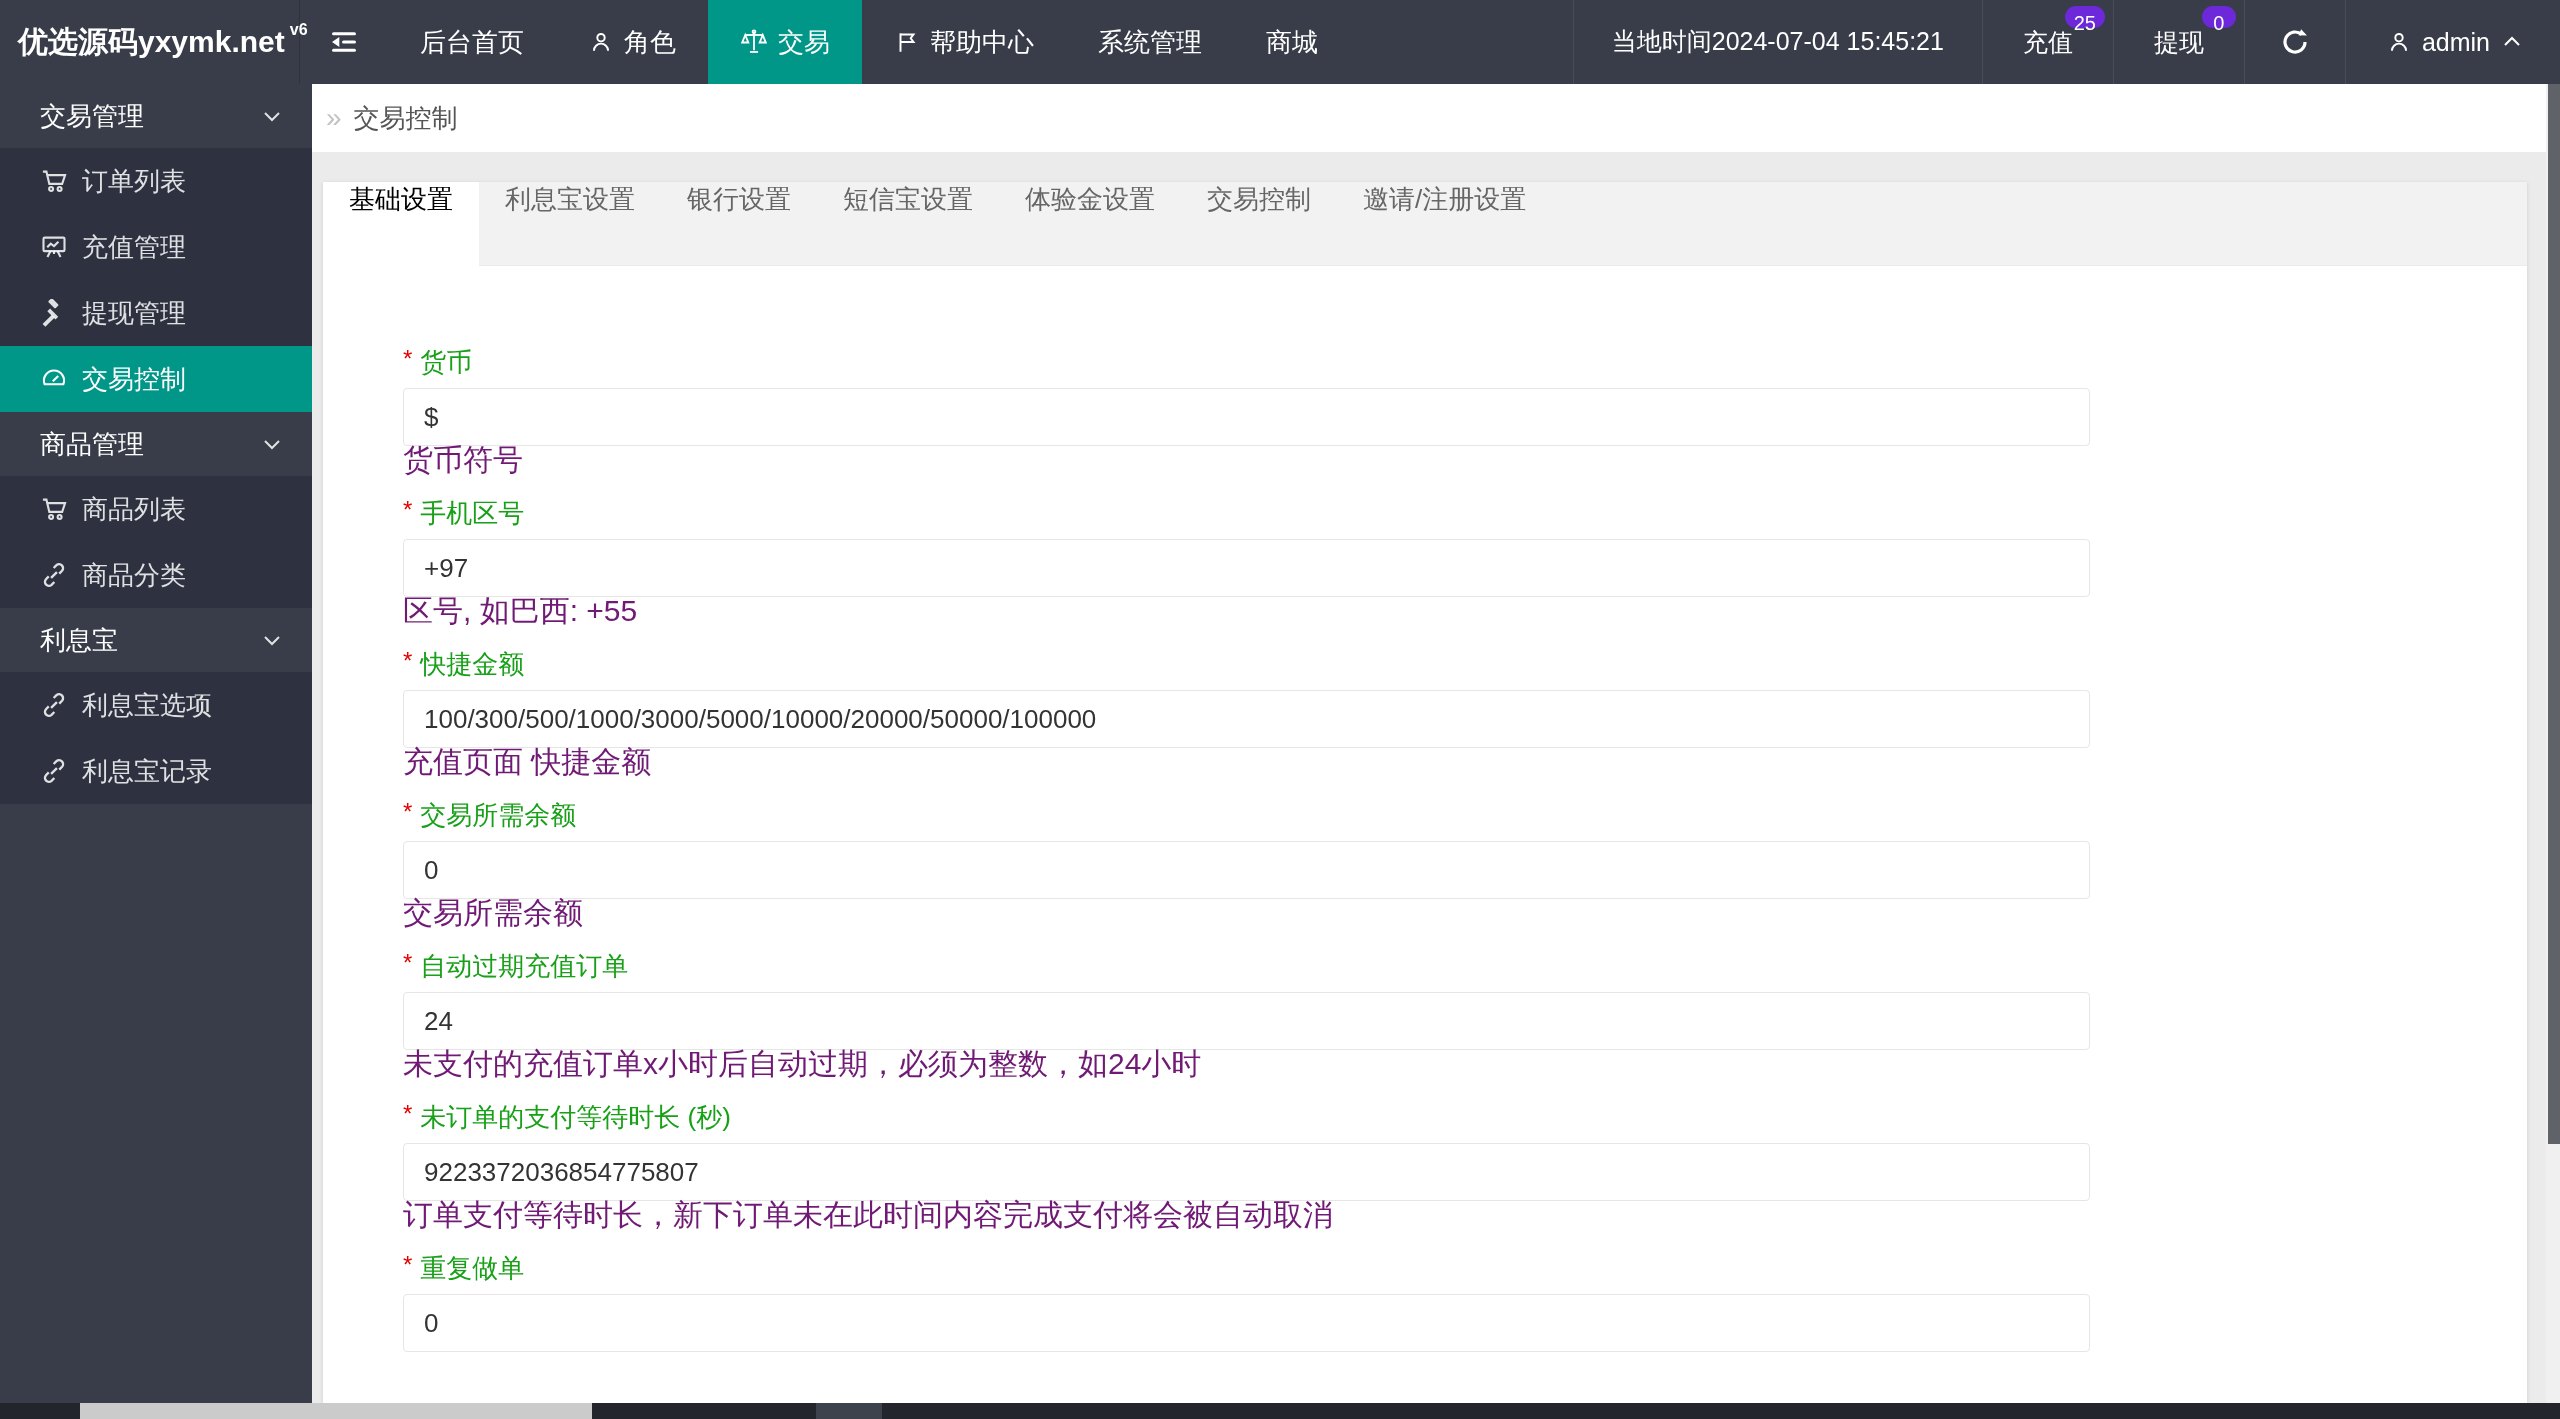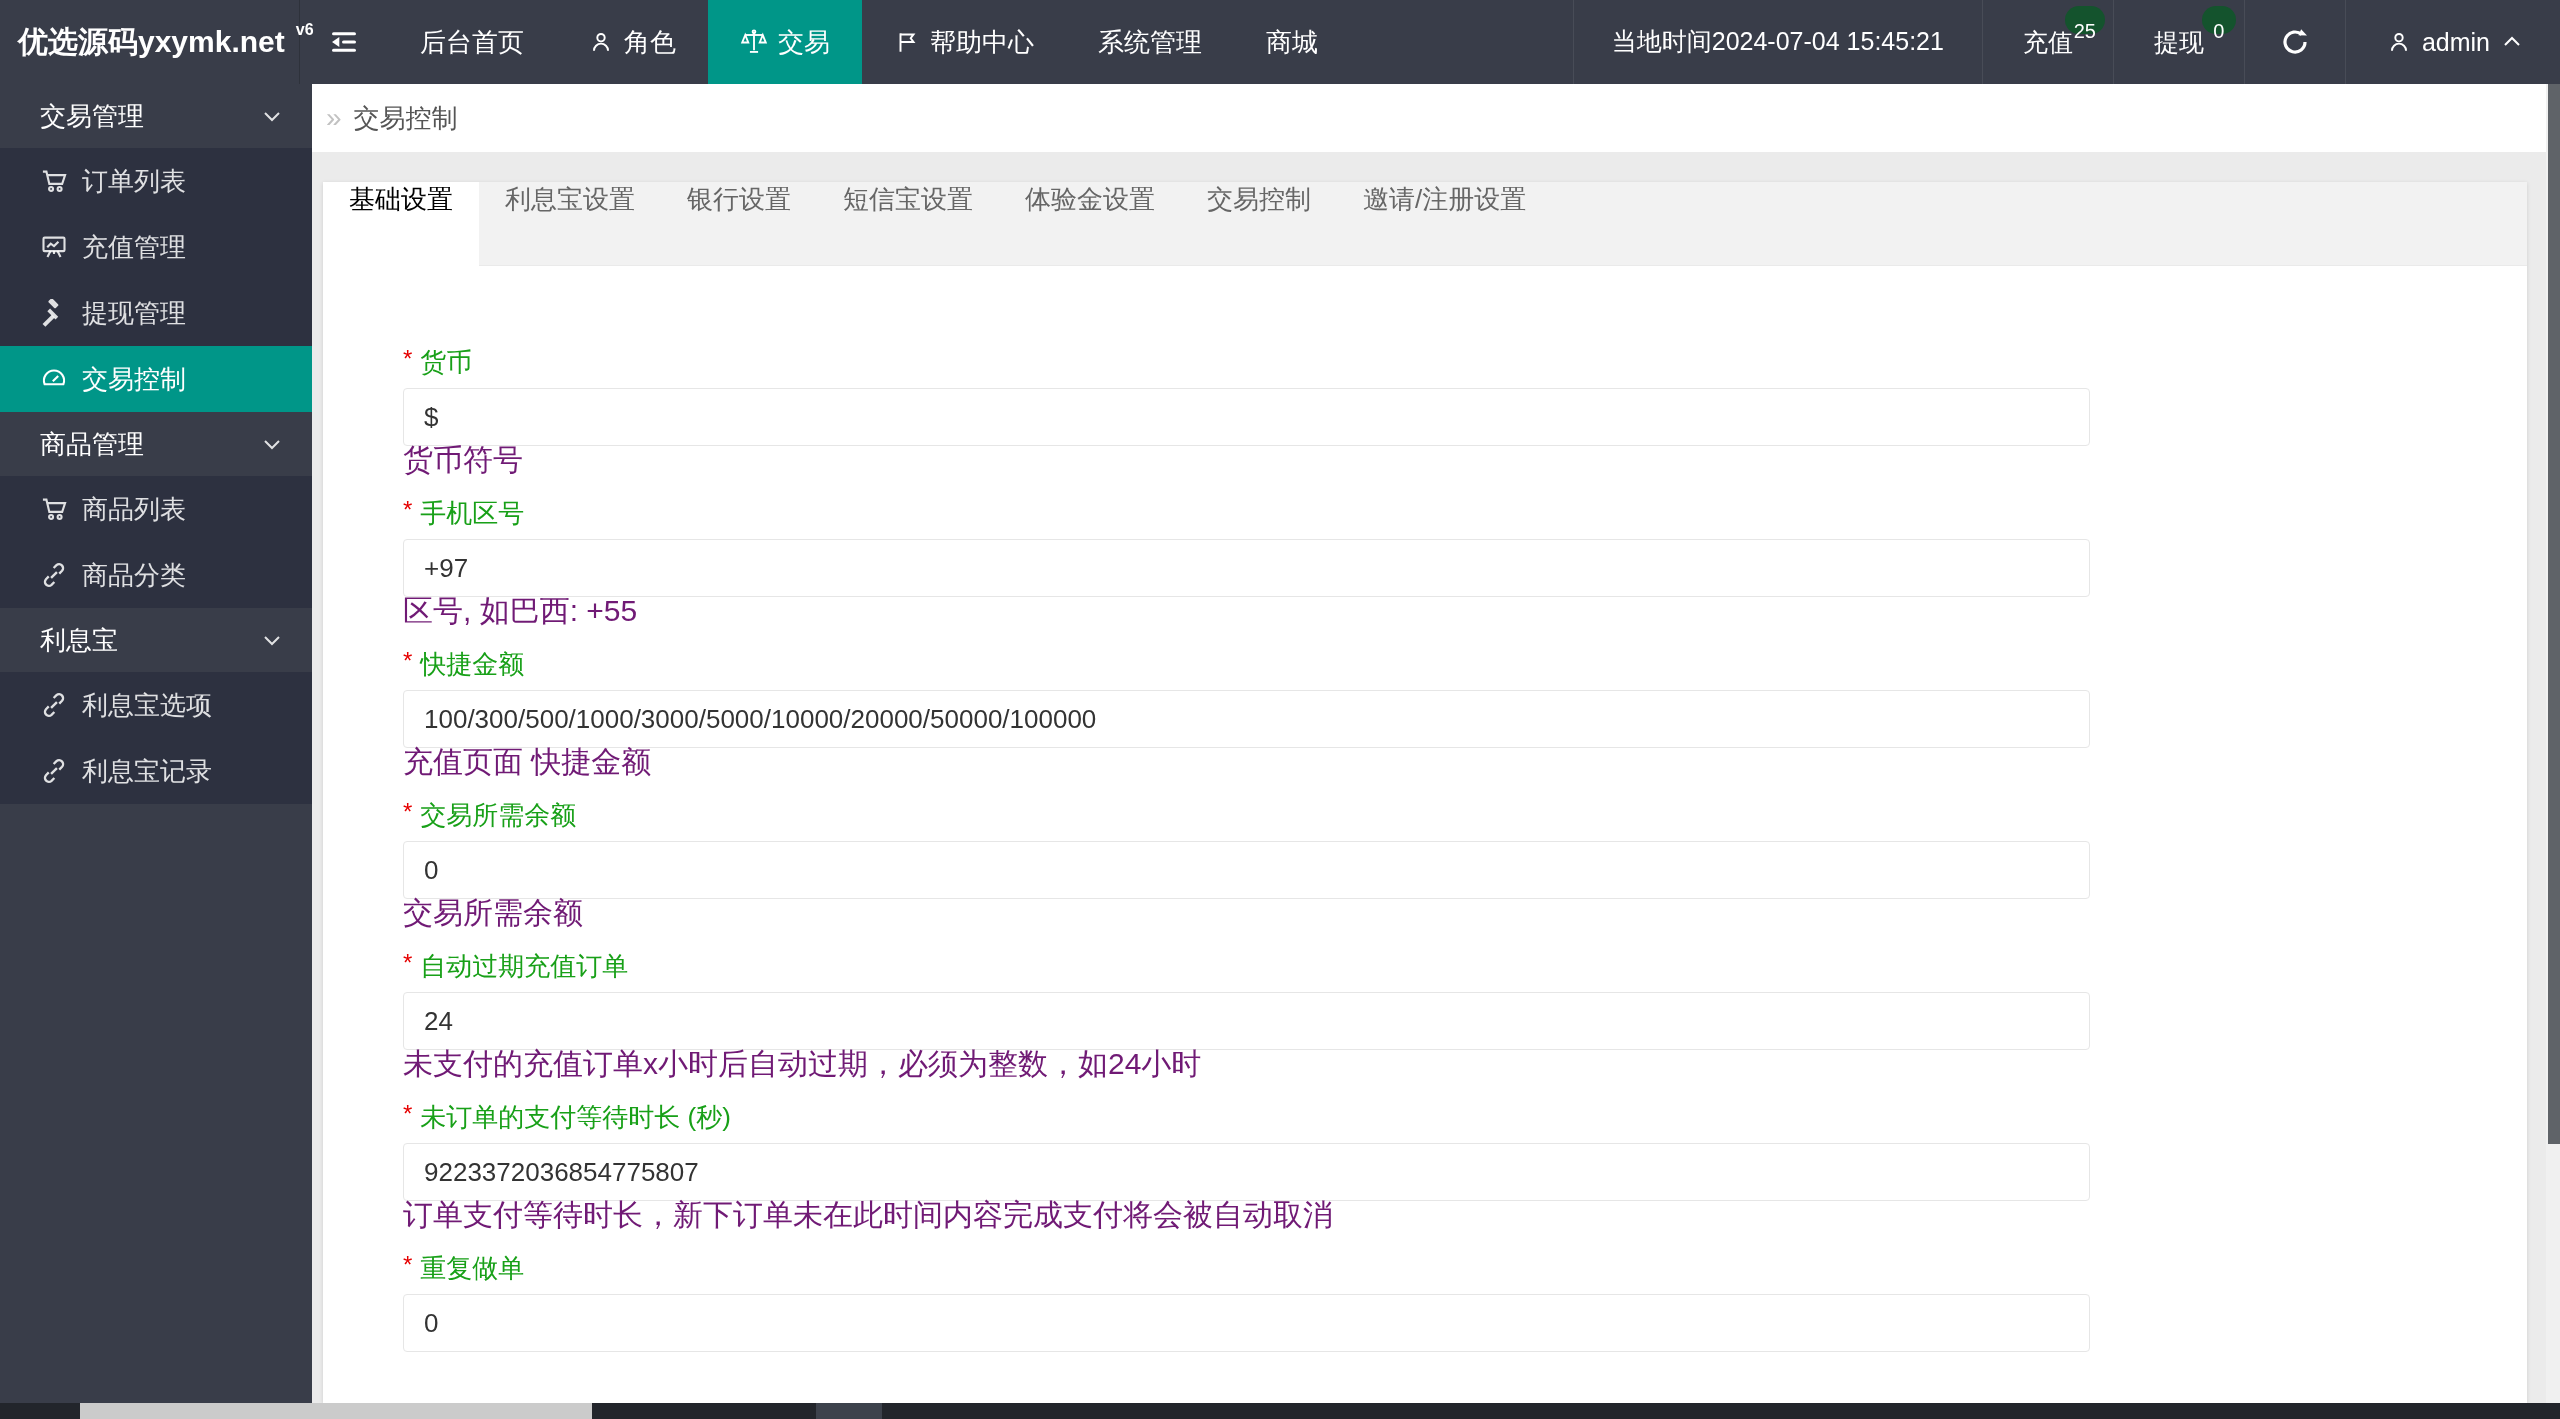--- a/index.html
+++ b/index.html
@@ -15,42 +15,42 @@
   
   .header {
     position:absolute; top:0; left:0; width:2560px; height:84px;
     background:#393D49; display:flex; align-items:stretch; z-index:30;
   }
   .logo {
     width:300px; flex:0 0 300px; display:flex; align-items:center;
     padding-left:18px; color:#fff; font-size:30px; font-weight:bold;
     border-right:1px solid rgba(0,0,0,.18); white-space:nowrap;
   }
-  .logo .ver { font-size:16px; font-weight:bold; margin-left:11px; transform:translateY(-12px); }
+  .logo .ver { font-size:16px; font-weight:bold; margin-left:5px; transform:translateY(-12px); }
   .hamburger {
     width:88px; display:flex; align-items:center; justify-content:center;
     color:#fff; cursor:pointer;
   }
   .topnav { display:flex; align-items:stretch; }
   .topnav-item {
     display:flex; align-items:center; gap:10px; padding:0 32px;
     color:#fff; font-size:26px; cursor:pointer; white-space:nowrap;
   }
   .topnav-item.active { background:#009688; }
   .header-right { margin-left:auto; display:flex; align-items:stretch; }
   .hr-cell {
     display:flex; align-items:center; border-left:1px solid rgba(255,255,255,.08);
     color:#fff; font-size:25px; position:relative; white-space:nowrap;
   }
   .time-block { flex-direction:row; justify-content:center; padding:0 38px; line-height:1.5; text-align:center; }
   .quick-action { padding:0 40px; cursor:pointer; }
   .badge {
-    position:absolute; top:6px; right:8px; background:#14532d; color:#fff;
-    font-size:20px; height:28px; min-width:34px; line-height:34px;
-    border-radius:17px; padding:8px 9px; text-align:center;
+    position:absolute; top:6px; right:8px; background:#6d28d9; color:#fff;
+    font-size:20px; height:22px; min-width:34px; line-height:34px;
+    border-radius:17px; padding:0 9px; text-align:center;
   }
   .refresh-cell { padding:0 34px; cursor:pointer; }
   .user-cell { padding:0 36px 0 40px; gap:10px; cursor:pointer; }
 
   
   .sidebar {
     position:absolute; top:84px; left:0; width:312px; height:1319px;
     background:#393D49; z-index:20;
   }
   .side-group-header {

